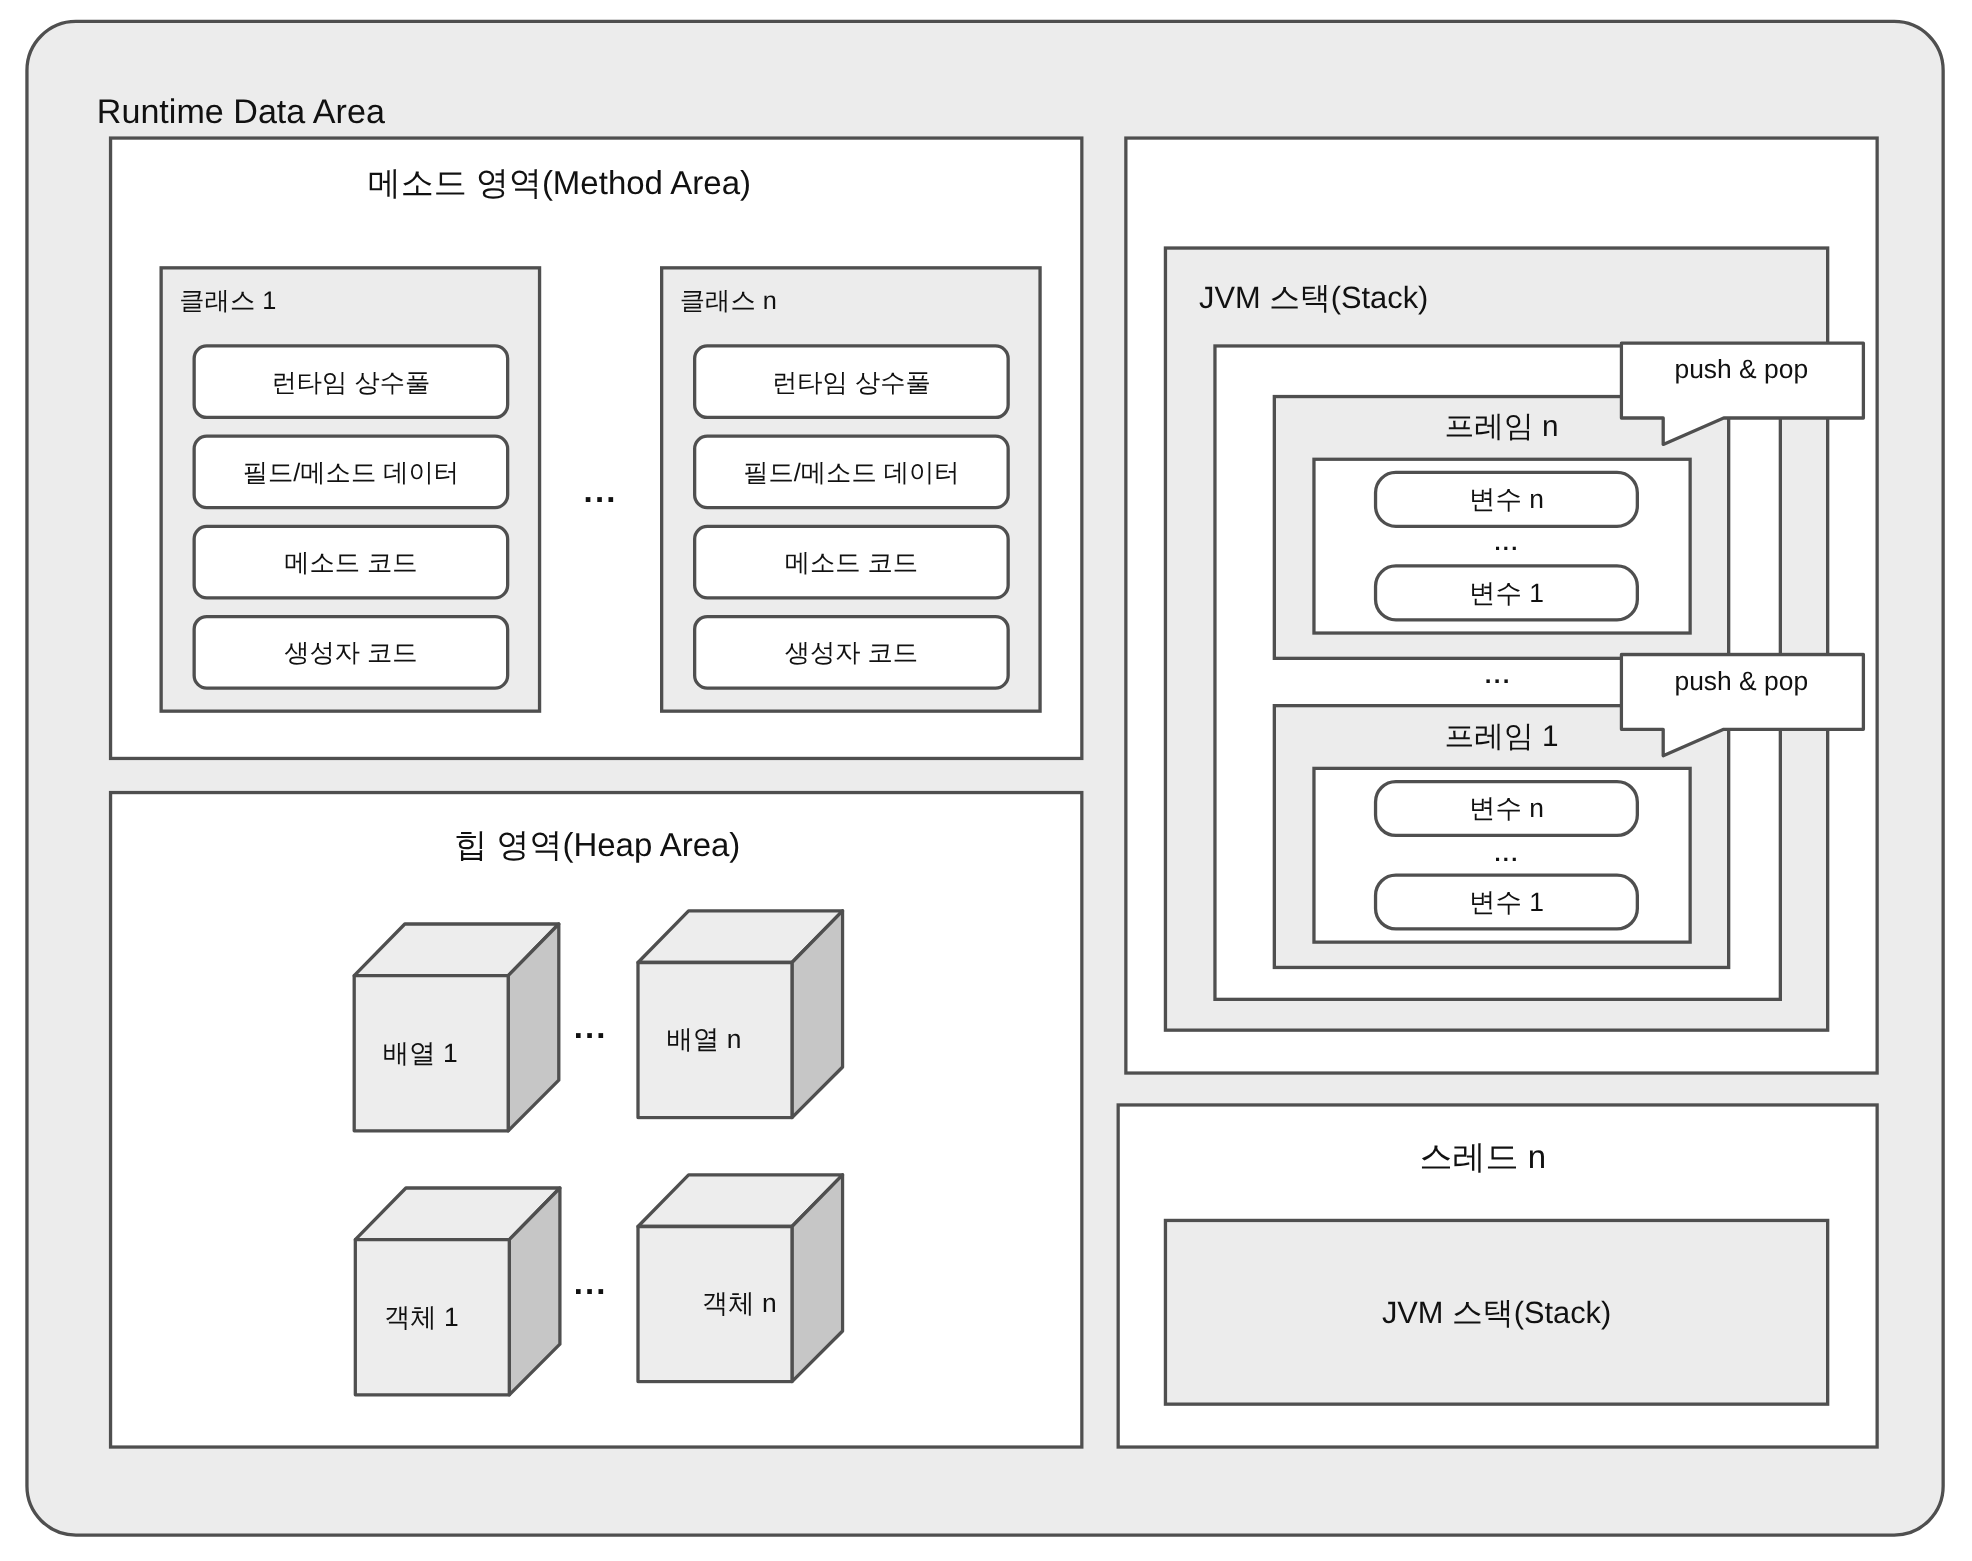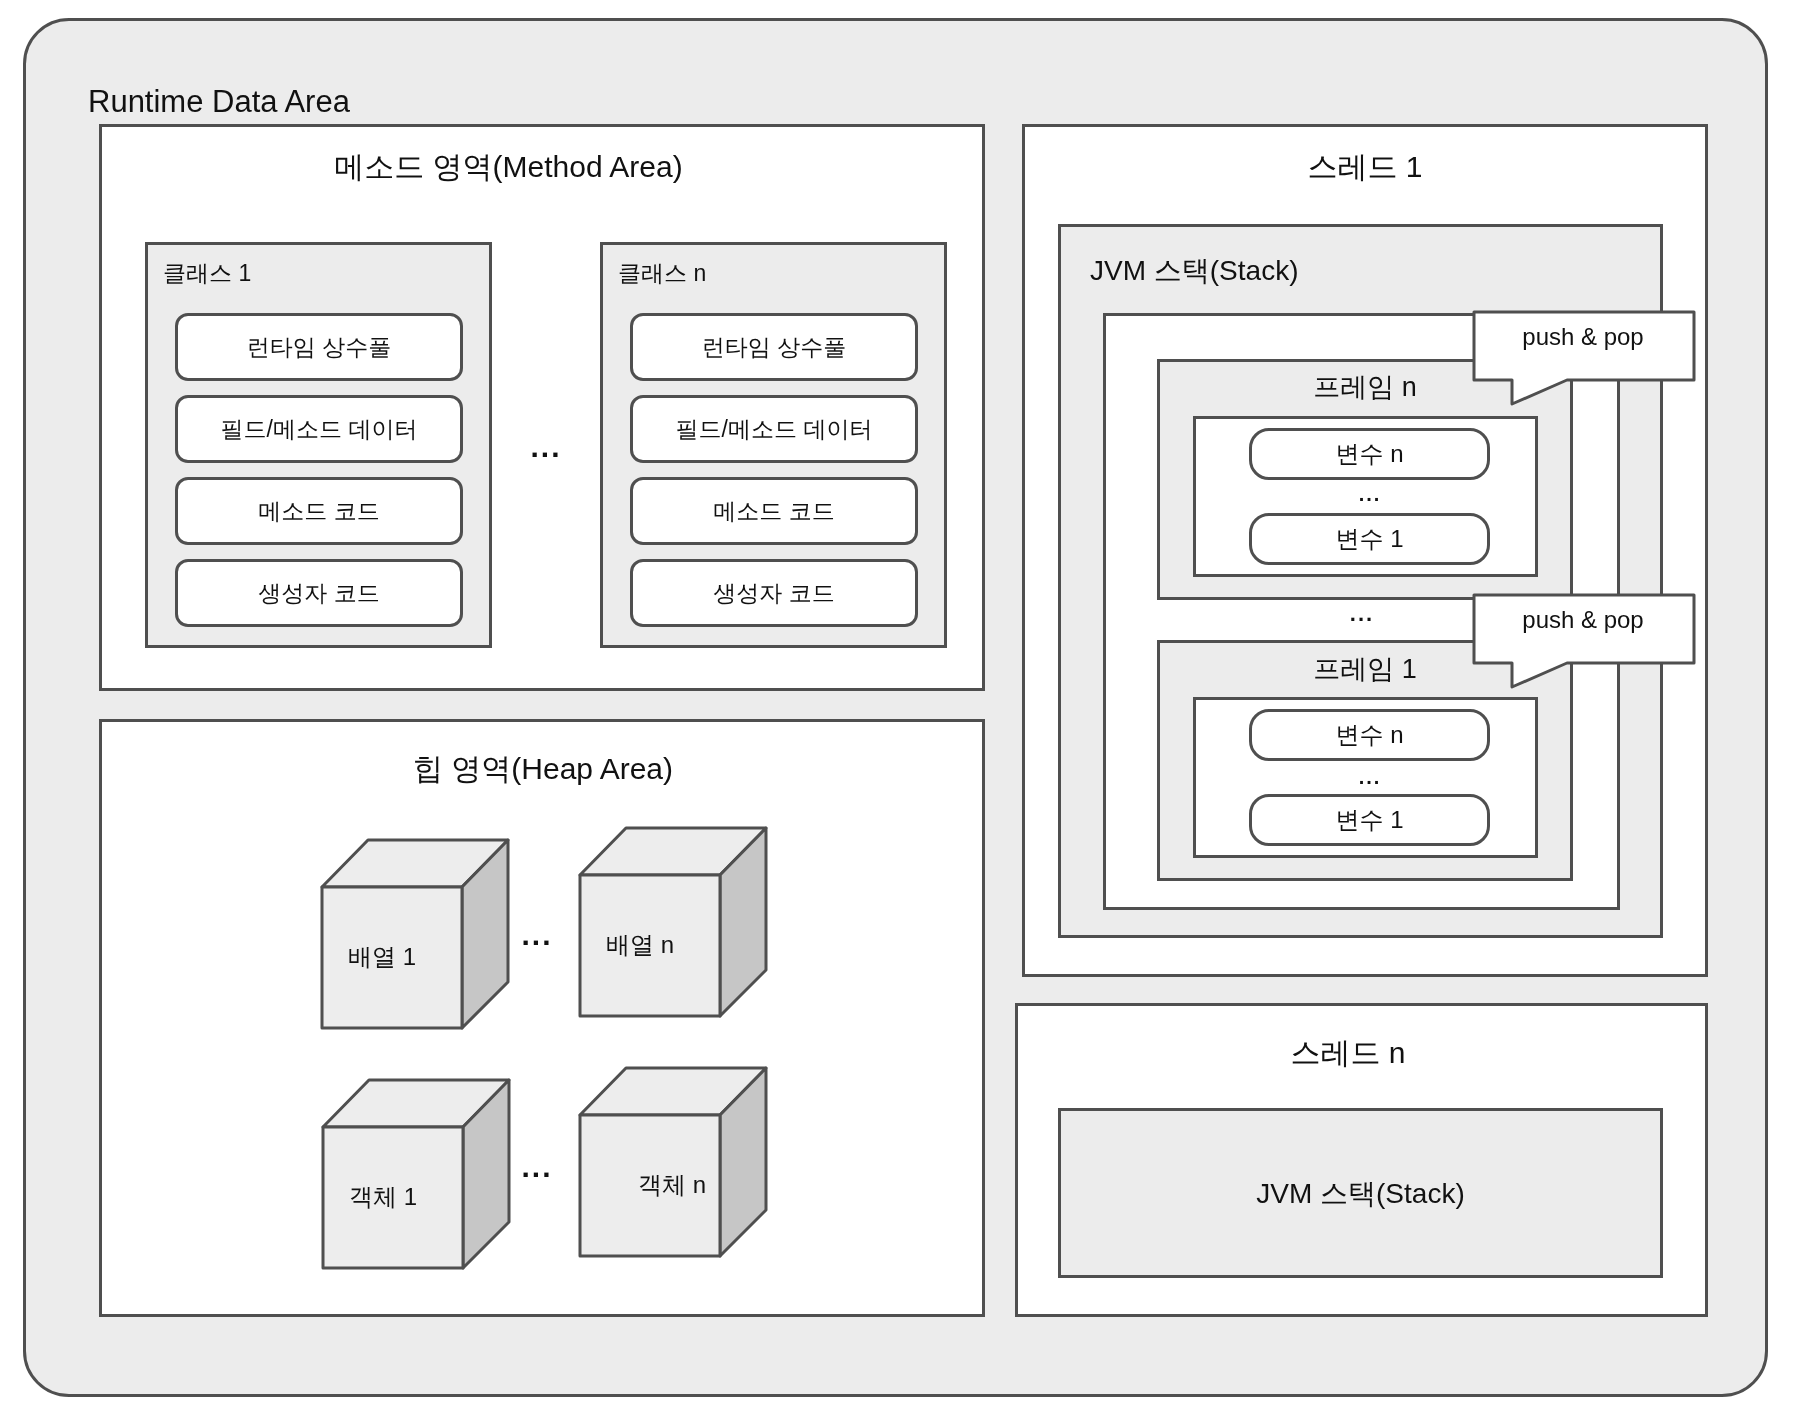--- a/index.html
+++ b/index.html
@@ -95,21 +95,20 @@
   <div class="ellipsis" style="left:505px;top:1150px;width:64px;font-size:30px;">...</div>
 
   <svg class="abs" style="left:578px;top:1066px;" width="190" height="192" viewBox="0 0 190 192">
     <polygon class="cube-top" points="2,49 48,2 188,2 142,49"></polygon>
     <polygon class="cube-side" points="142,49 188,2 188,144 142,190"></polygon>
     <rect class="cube-front" x="2" y="49" width="140" height="141"></rect>
   </svg>
   <div class="cube-label" style="left:610px;top:1169px;">객체 n</div>
 
   <div class="panel" style="left:1022px;top:124px;width:686px;height:853px;"></div>
-  <div class="title" style="left:1022px;top:148px;width:686px;">스레드 1</div>
 
   <div class="section" style="left:1058px;top:224px;width:605px;height:714px;"></div>
   <div class="label" style="left:1090px;top:254px;font-size:28px;">JVM 스택(Stack)</div>
 
   <div class="panel" style="left:1103px;top:313px;width:517px;height:597px;"></div>
 
   <div class="section" style="left:1157px;top:359px;width:416px;height:241px;"></div>
   <div class="title" style="left:1157px;top:371px;width:416px;font-size:27px;">프레임 n</div>
   <div class="panel" style="left:1193px;top:416px;width:345px;height:161px;"></div>
   <div class="pill varpill" style="left:1249px;top:428px;width:241px;height:52px;">변수 n</div>

